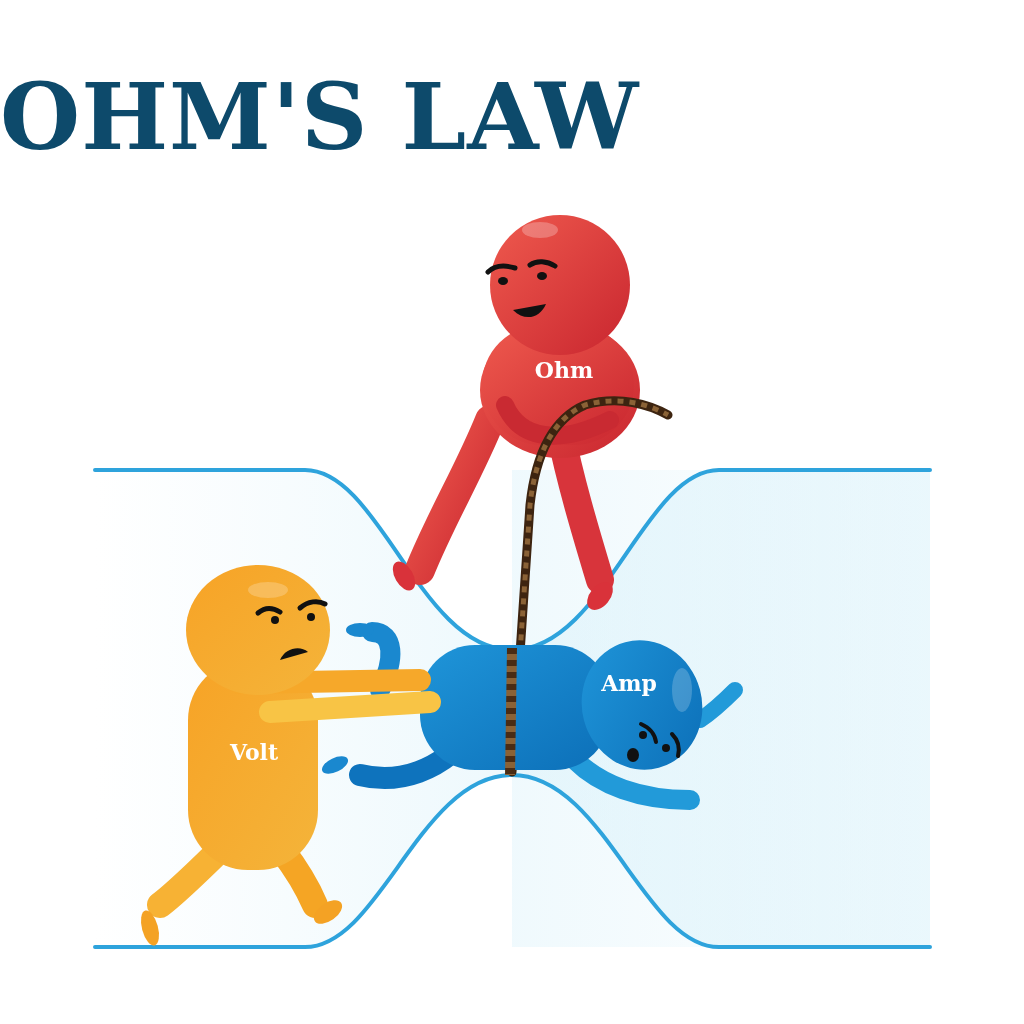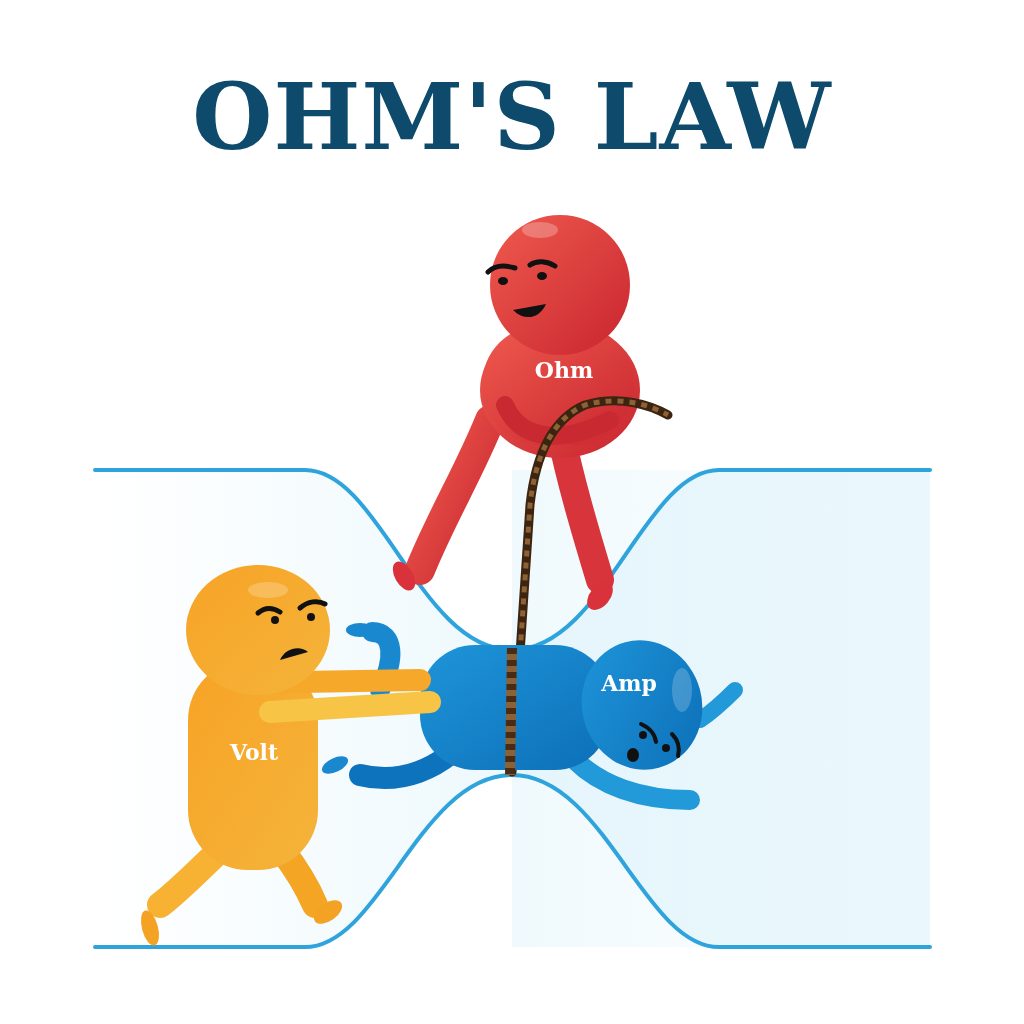--- a/index.html
+++ b/index.html
@@ -1,17 +1,17 @@
 <!DOCTYPE html>
 <html><head>
 <meta charset="utf-8">
 <style>
   html,body{margin:0;padding:0;background:#ffffff;}
   #stage{position:relative;width:1024px;height:1024px;overflow:hidden;background:#fff;}
-  #title{position:absolute;left:0;top:62px;width:1024px;text-align:center;
+  #title{position:absolute;left:0;top:62px;width:1024px;text-align:left;
     font-family:"DejaVu Serif","Liberation Serif",serif;font-weight:bold;
     font-size:92px;letter-spacing:1px;color:#0d4a6b;line-height:110px;}
   svg{position:absolute;left:0;top:0;}
   .lbl{font-family:"DejaVu Serif","Liberation Serif",serif;font-weight:bold;fill:#fff;}
 </style>
 </head>
 <body>
 
 <div id="stage">
   <div id="title">OHM'S LAW</div>

